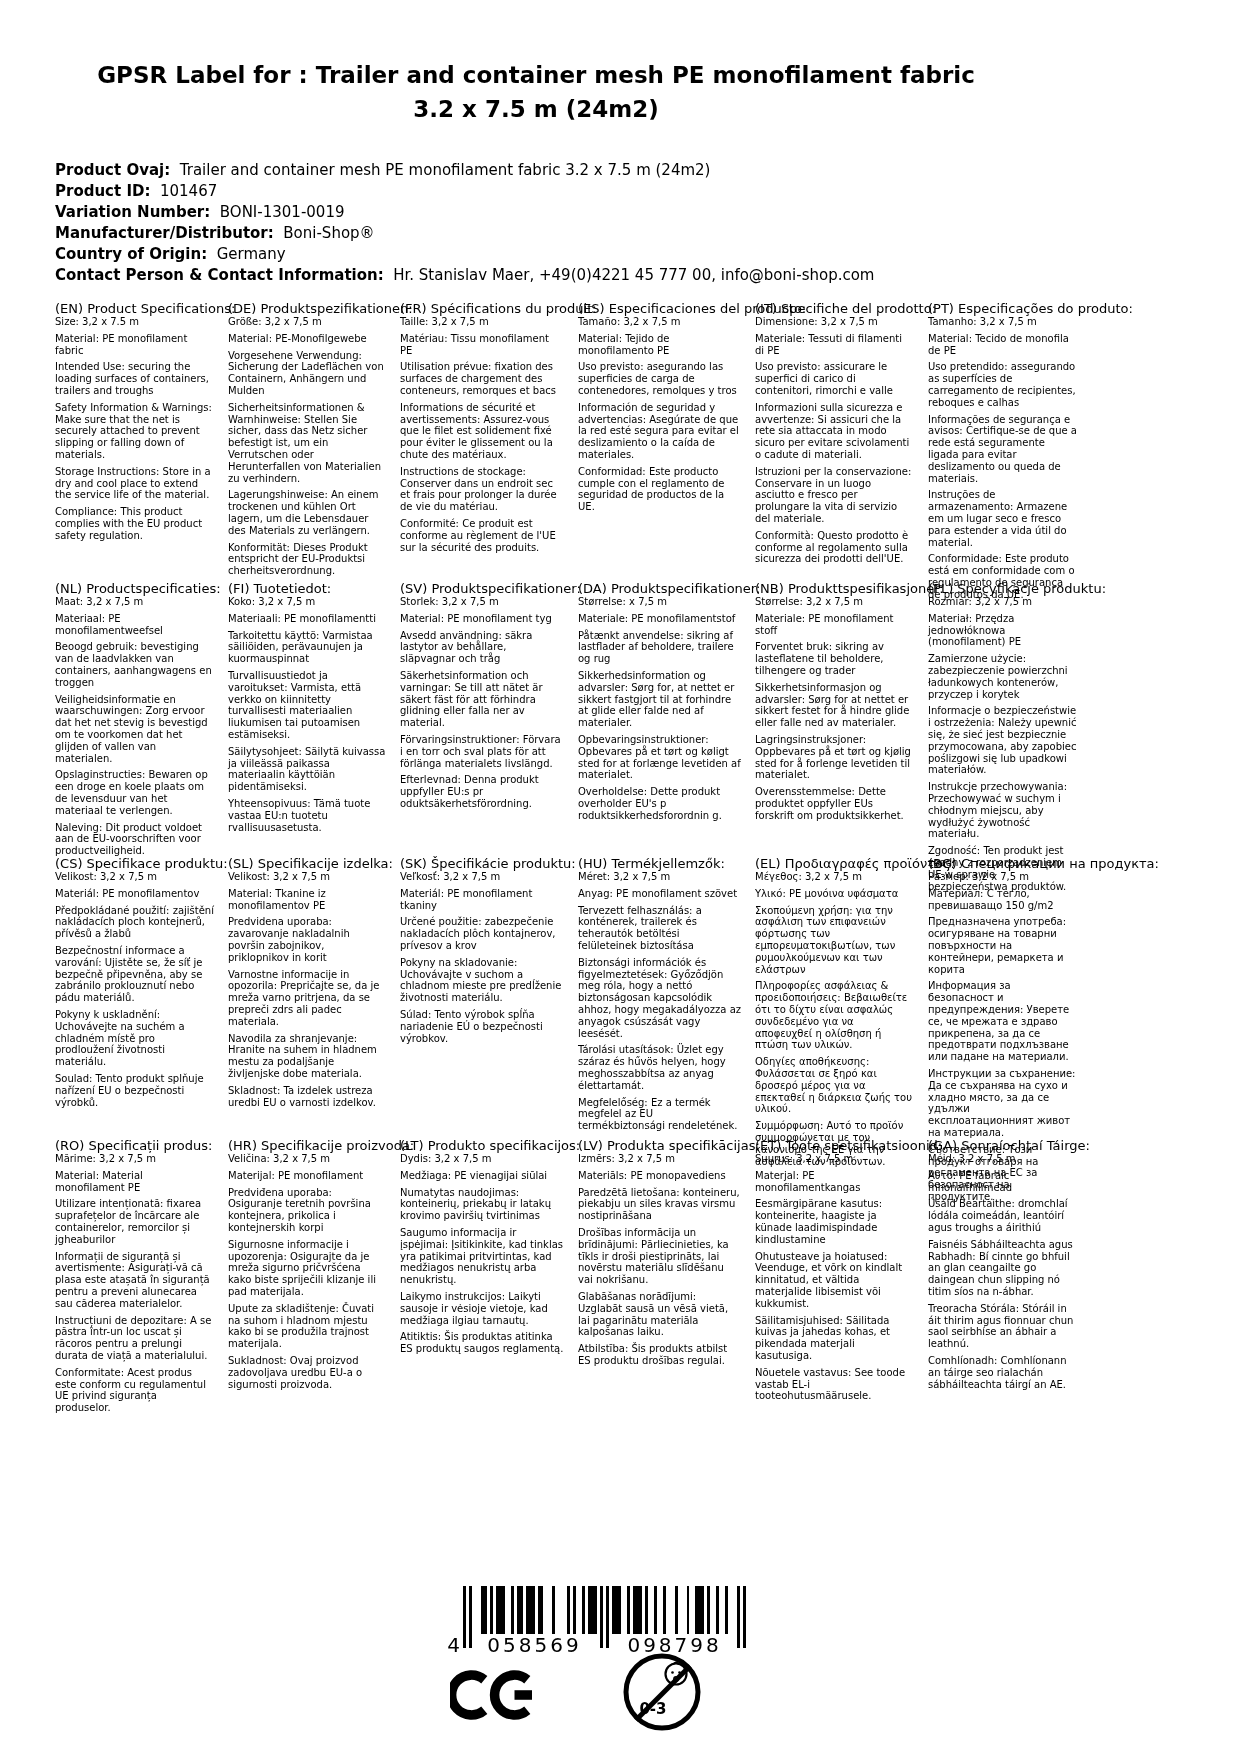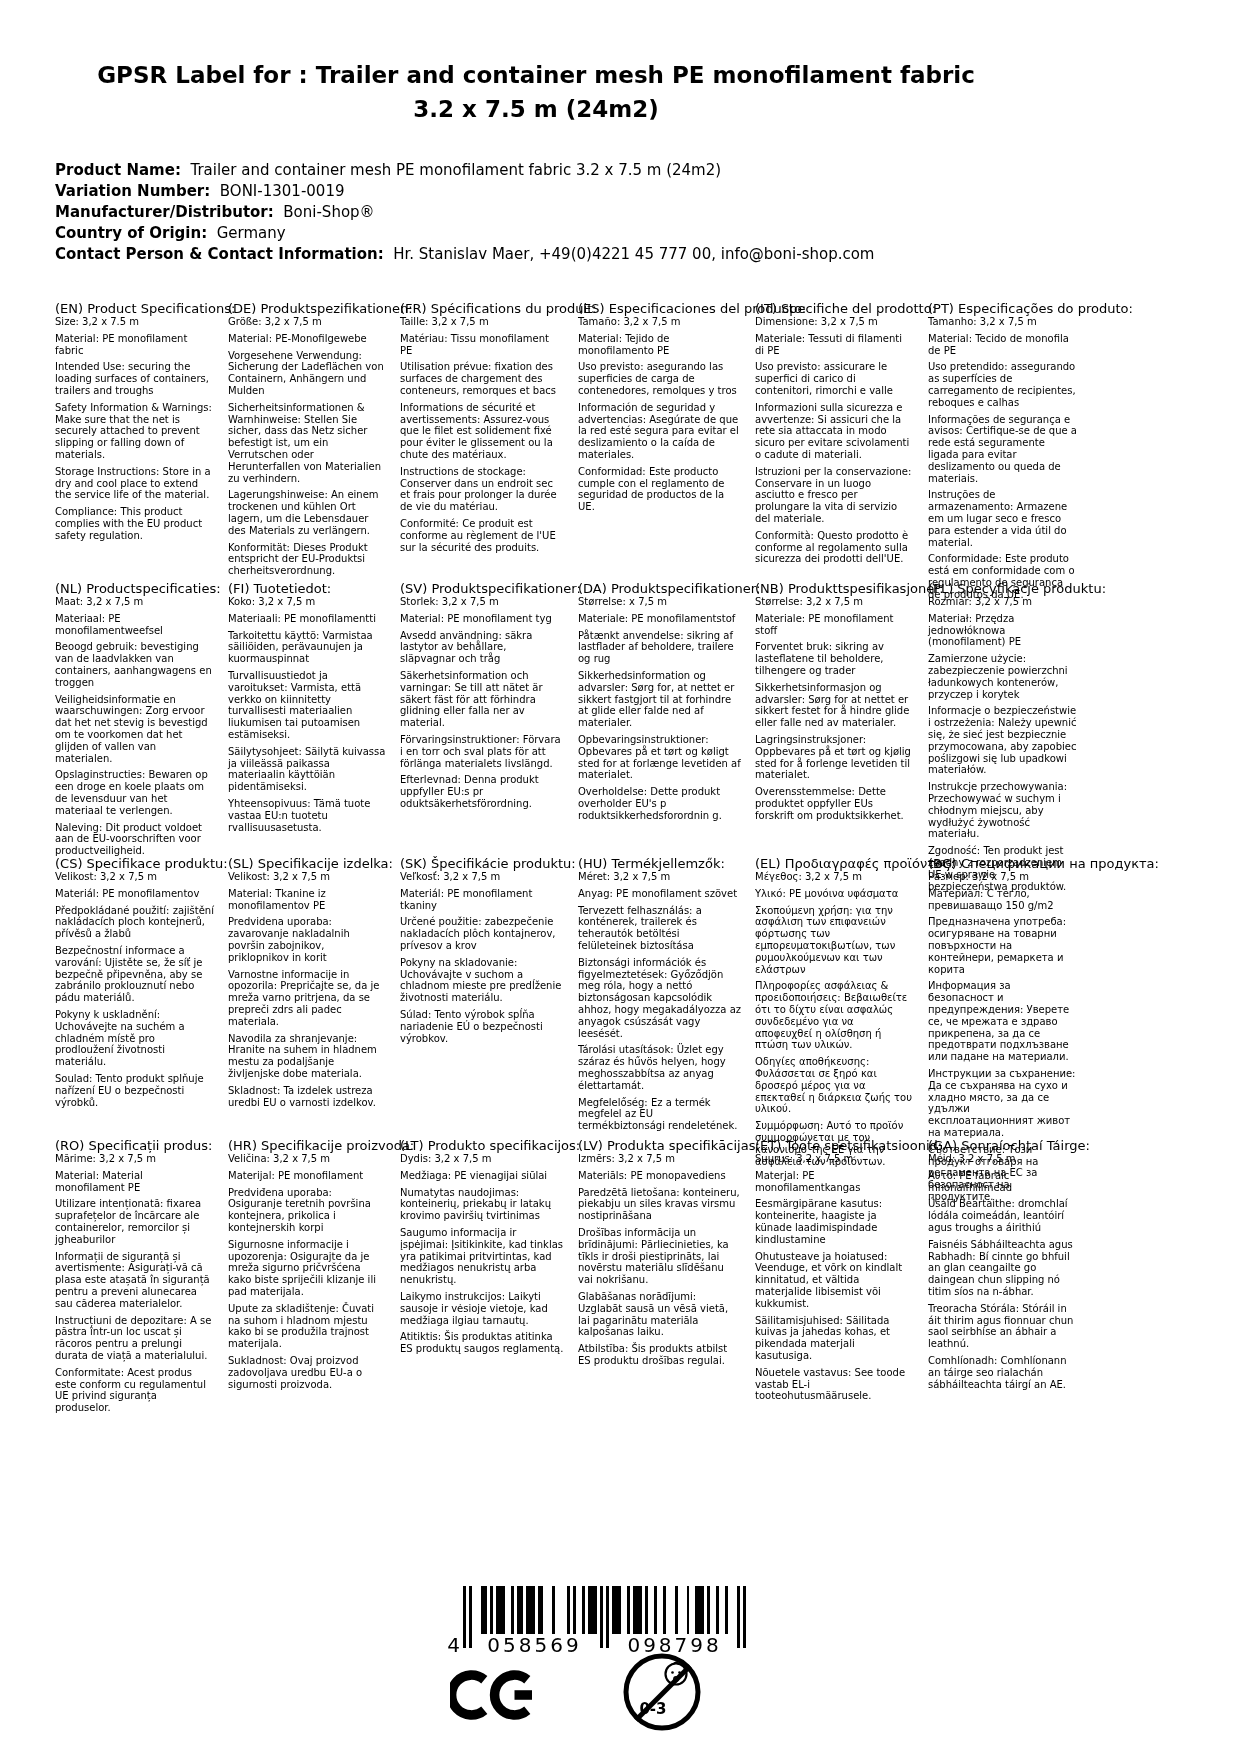--- a/index.html
+++ b/index.html
@@ -31,21 +31,22 @@
   .ce-mark { position:absolute; top:1666px; left:450px; }
   .age-symbol { position:absolute; top:1650px; left:620px; }
   .age-label { font-size:15px; font-weight:bold; font-family:"DejaVu Sans", sans-serif; fill:#000; }
 </style>
 </head>
 <body>
 
 <h1 class="title"><span>GPSR Label for : Trailer and container mesh PE monofilament fabric</span><br><span>3.2 x 7.5 m (24m2)</span></h1>
 
 <div class="product-info">
-    <p class="info-row"><span class="info-label">Product Name:</span>&nbsp; <span class="info-value">Trailer and container mesh PE monofilament fabric 3.2 x 7.5 m (24m2)</span></p>
+    <p class="info-row"><span class="info-label">Product Ovaj:</span>&nbsp; <span class="info-value">Trailer and container mesh PE monofilament fabric 3.2 x 7.5 m (24m2)</span></p>
+    <p class="info-row"><span class="info-label">Product ID:</span>&nbsp; <span class="info-value">101467</span></p>
     <p class="info-row"><span class="info-label">Variation Number:</span>&nbsp; <span class="info-value">BONI-1301-0019</span></p>
     <p class="info-row"><span class="info-label">Manufacturer/Distributor:</span>&nbsp; <span class="info-value">Boni-Shop®</span></p>
     <p class="info-row"><span class="info-label">Country of Origin:</span>&nbsp; <span class="info-value">Germany</span></p>
     <p class="info-row"><span class="info-label">Contact Person &amp; Contact Information:</span>&nbsp; <span class="info-value">Hr. Stanislav Maer, +49(0)4221 45 777 00, info@boni-shop.com</span></p>
   </div>
 
 <div class="lang-grid">
     <div class="lang-block">
       <div class="lang-header">(EN) Product Specifications:</div>
       <p class="lang-para">Size: 3,2 x 7.5 m</p>

